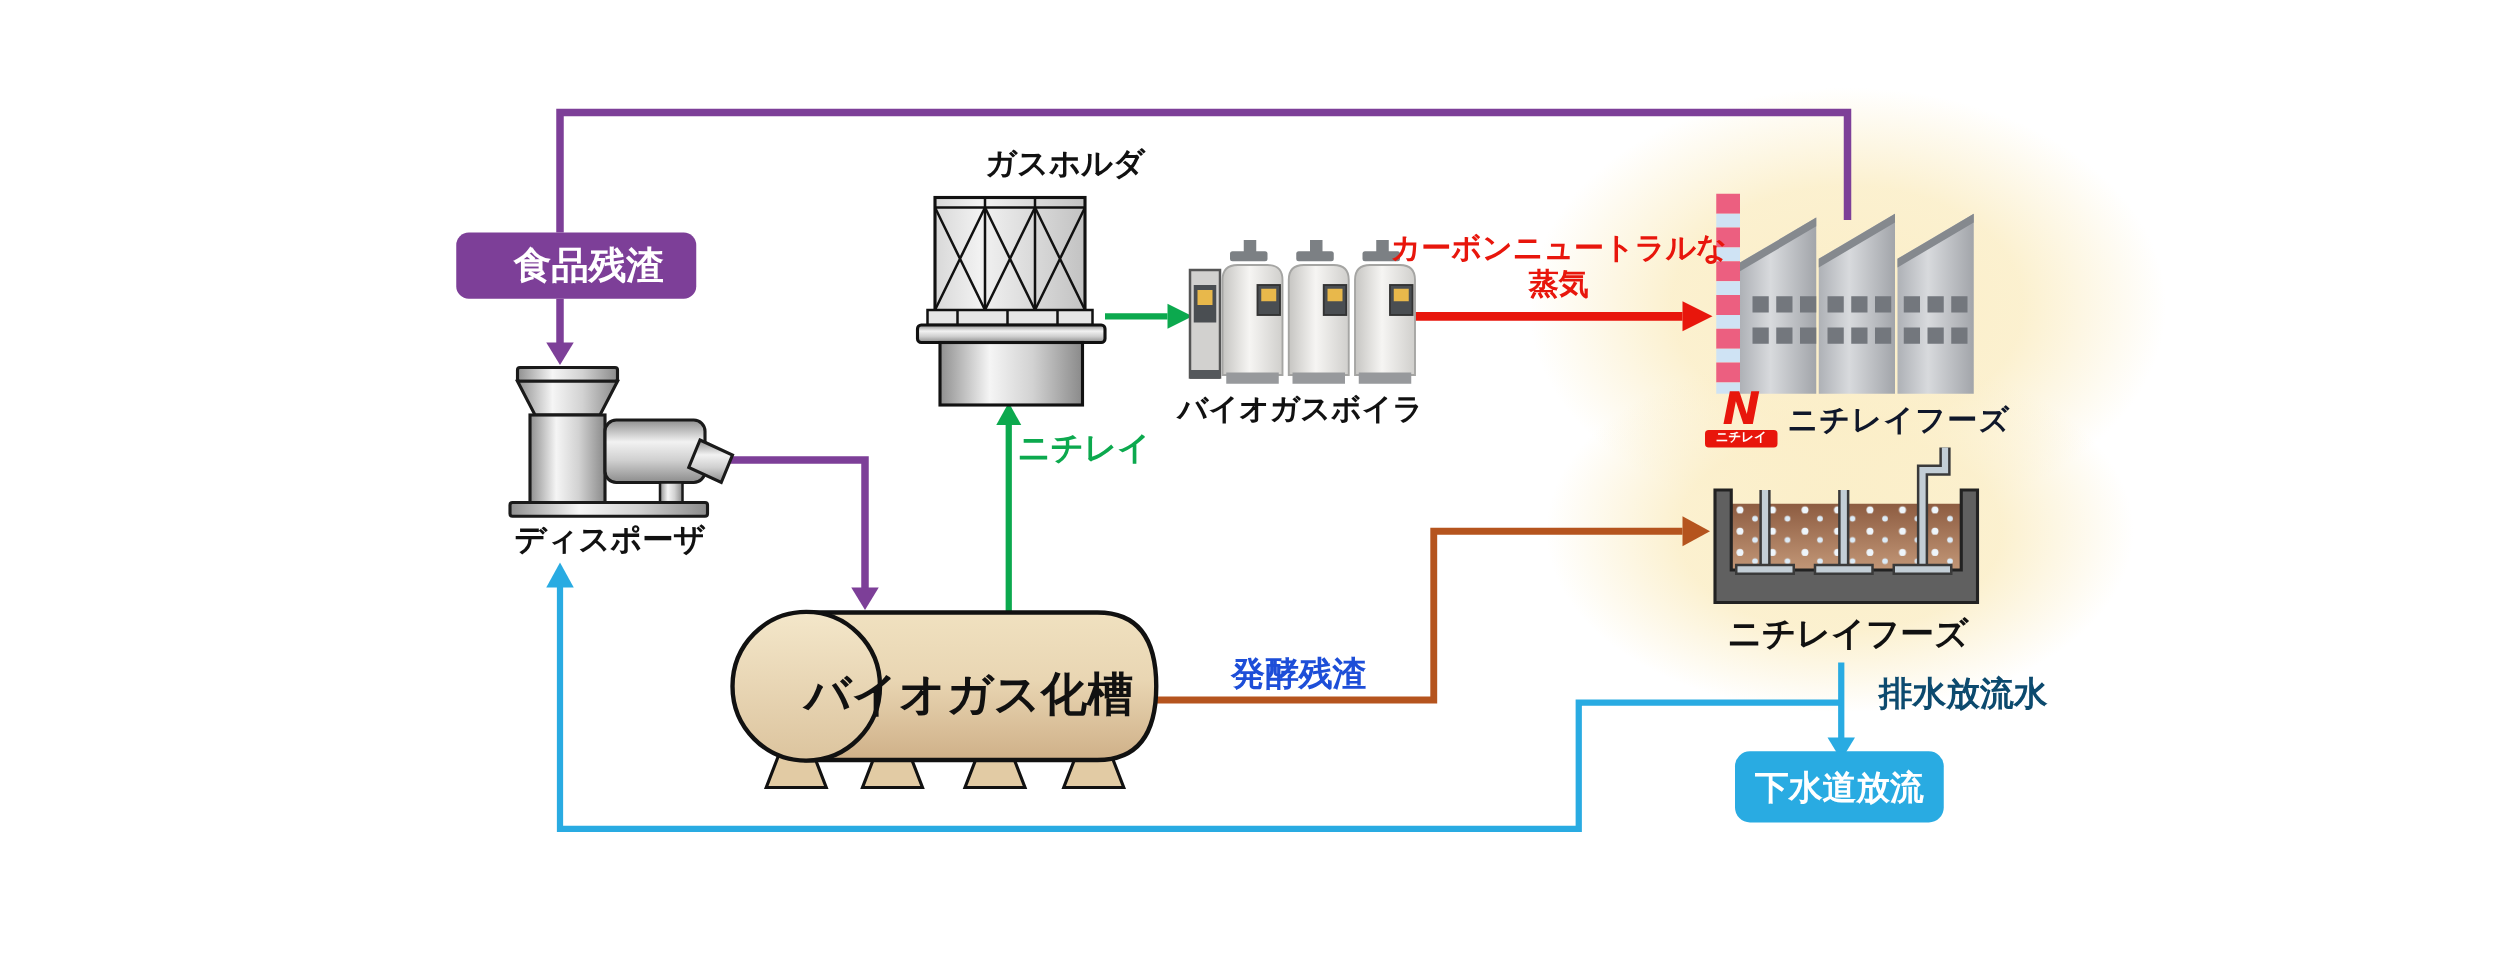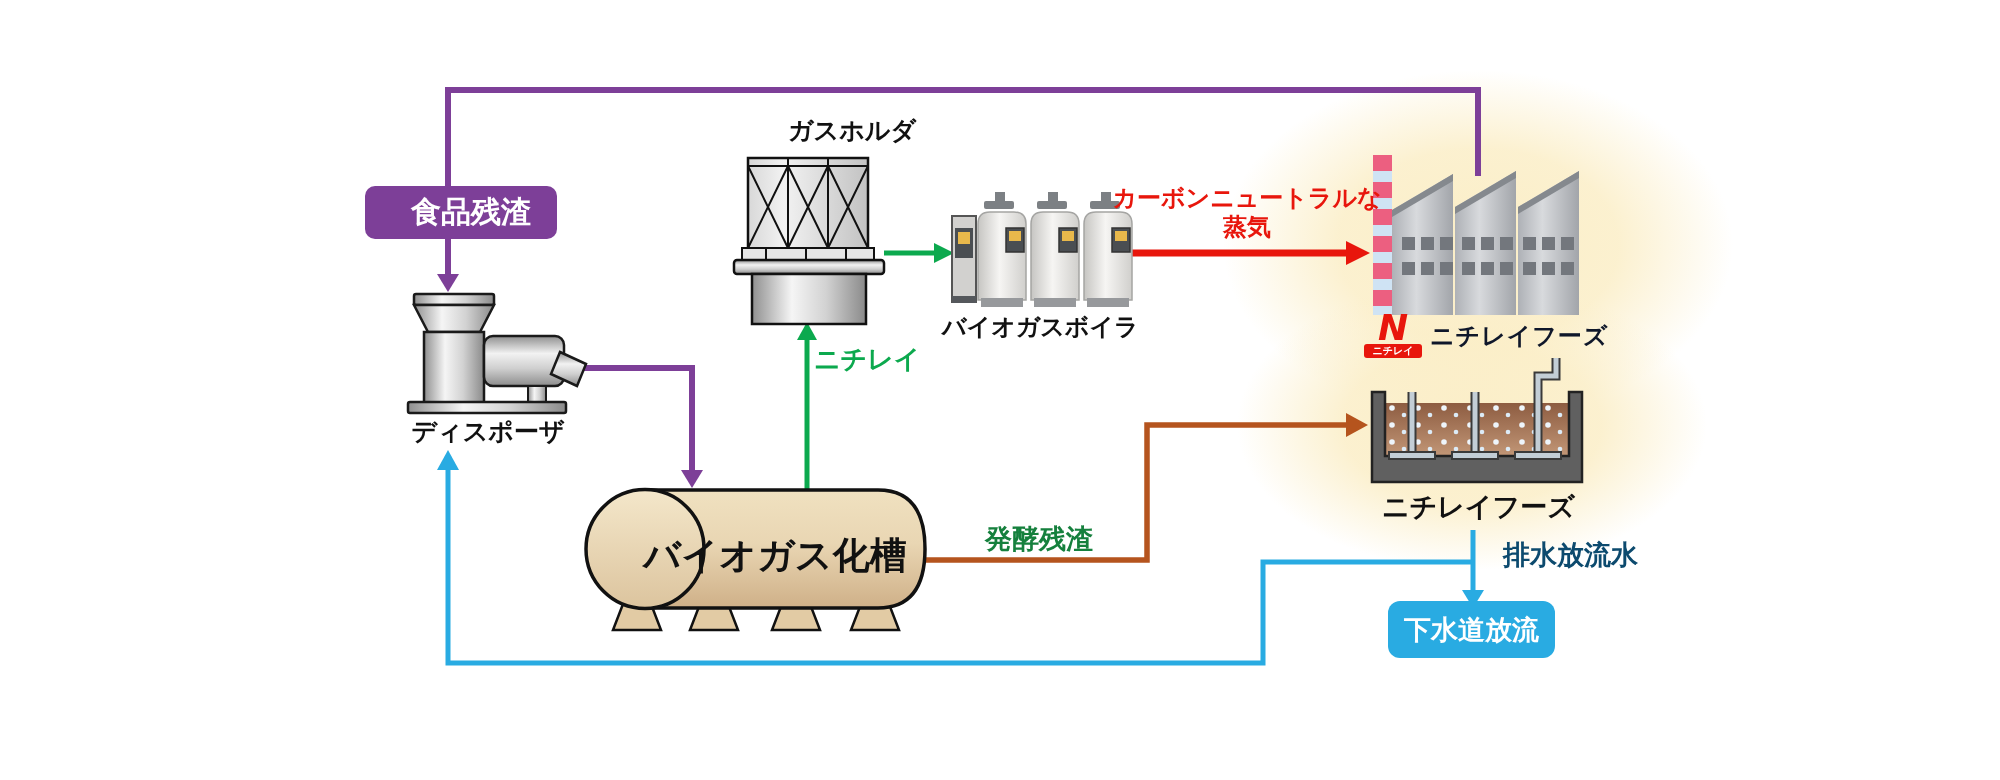--- a/index.html
+++ b/index.html
@@ -12,21 +12,21 @@
             font-weight:bold;color:#fff;}
   .food-box{left:365px;top:186px;width:172px;height:53px;background:#7d3f98;border-radius:10px;font-size:30px;padding-left:20px;}
   .sewer-box{left:1388px;top:601px;width:167px;height:57px;background:#29abe2;border-radius:12px;font-size:27px;}
   .disposer-lbl{left:408px;top:415px;width:160px;font-size:25px;}
   .holder-lbl{left:743px;top:114px;width:132px;font-size:25px;margin-left:43px;}
   .boiler-lbl{left:942px;top:311px;width:196px;font-size:24px;}
   .steam-lbl{left:1112px;top:184px;width:270px;font-size:24px;color:#e8160c;line-height:29px;}
   .biogas-lbl{left:814px;top:344px;width:30px;font-size:26px;color:#0ca94e;
               word-break:break-all;line-height:1.18;text-align:center;}
   .tank-lbl{left:640px;top:531px;width:270px;font-size:37px;}
-  .ferm-lbl{left:974px;top:521px;width:130px;font-size:27px;color:#15803d;}
+  .ferm-lbl{left:974px;top:521px;width:130px;font-size:27px;color:#1d4ed8;}
   .waste-lbl{left:1382px;top:489px;width:192px;font-size:27px;}
   .effluent-lbl{left:1503px;top:537px;font-size:27px;color:#0c4a6e;}
   .logo{position:absolute;left:1364px;top:313px;display:flex;align-items:center;}
   .logo-mark{width:58px;text-align:center;margin-right:8px;}
   .logo-n{display:block;font-size:36px;line-height:30px;font-weight:bold;font-style:italic;color:#e8160c;}
   .logo-sub{display:block;background:#e8160c;color:#fff;font-size:10px;font-weight:bold;
             border-radius:3px;line-height:14px;margin-top:1px;text-align:center;}
   .logo-text{font-size:24px;font-weight:bold;color:#0f172a;letter-spacing:1px;}
 </style>
 </head>

